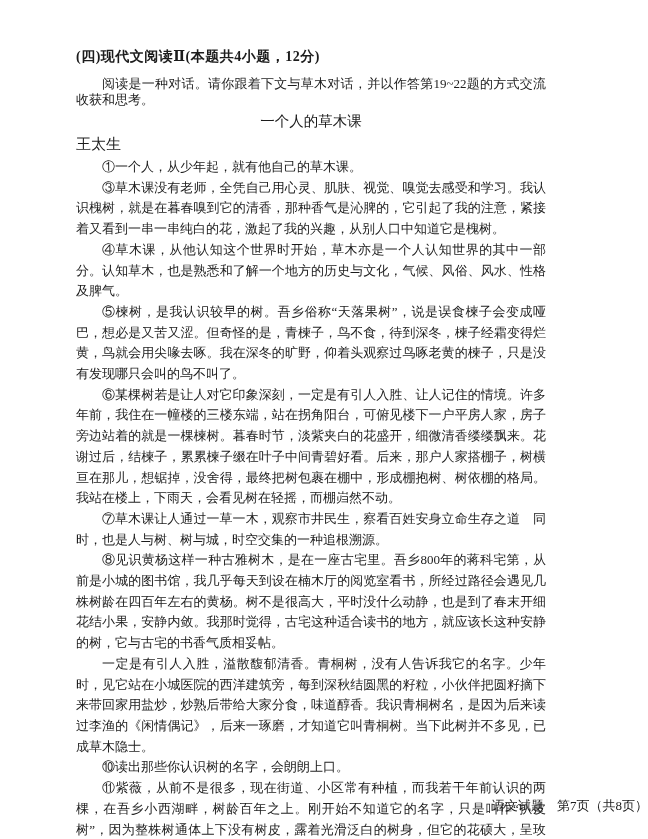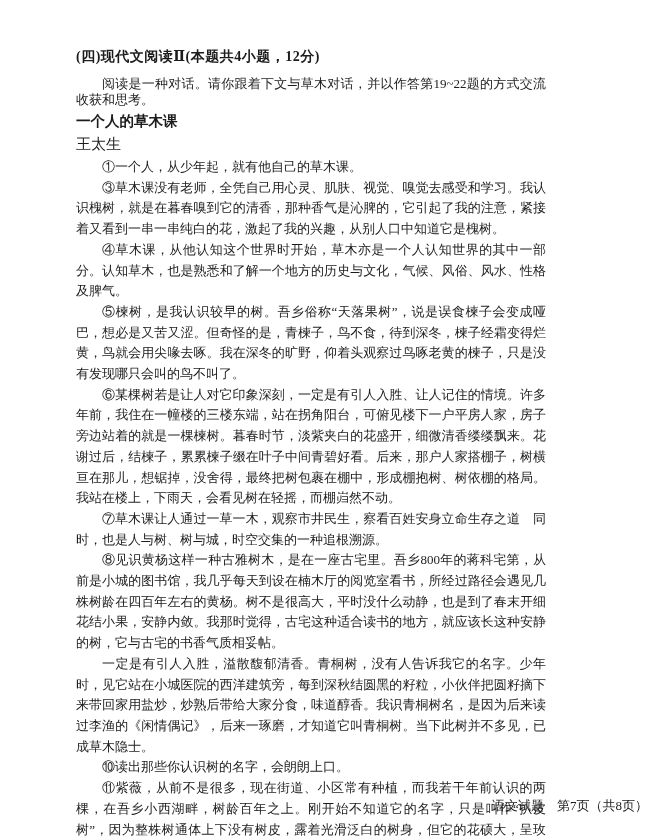--- a/index.html
+++ b/index.html
@@ -30,24 +30,24 @@
     letter-spacing: 0.5px;
   }
   .instructions {
     font-size: 13px;
     line-height: 16px;
     text-indent: 2em;
     text-align: justify;
     margin-top: 8px;
   }
   .article-title {
-    font-weight: bold;
+    font-weight: normal;
     font-size: 14.5px;
     line-height: 24px;
-    text-align: left;
+    text-align: center;
     margin-top: 1px;
   }
   .article-author {
     font-size: 15px;
     line-height: 23px;
     text-align: left;
     margin-bottom: 1px;
   }
   .para {
     font-size: 13px;

